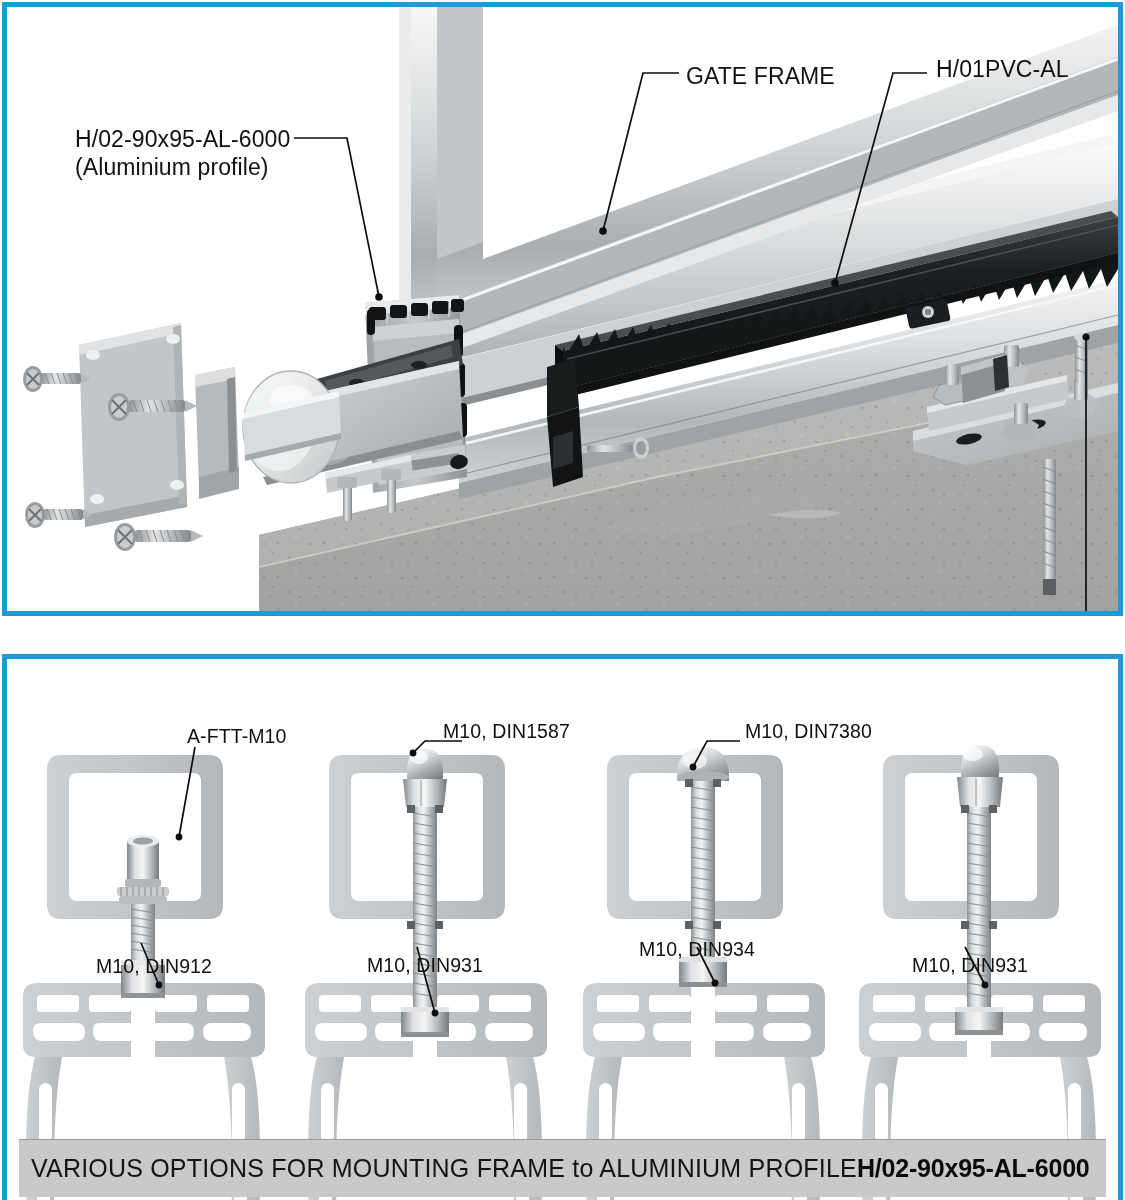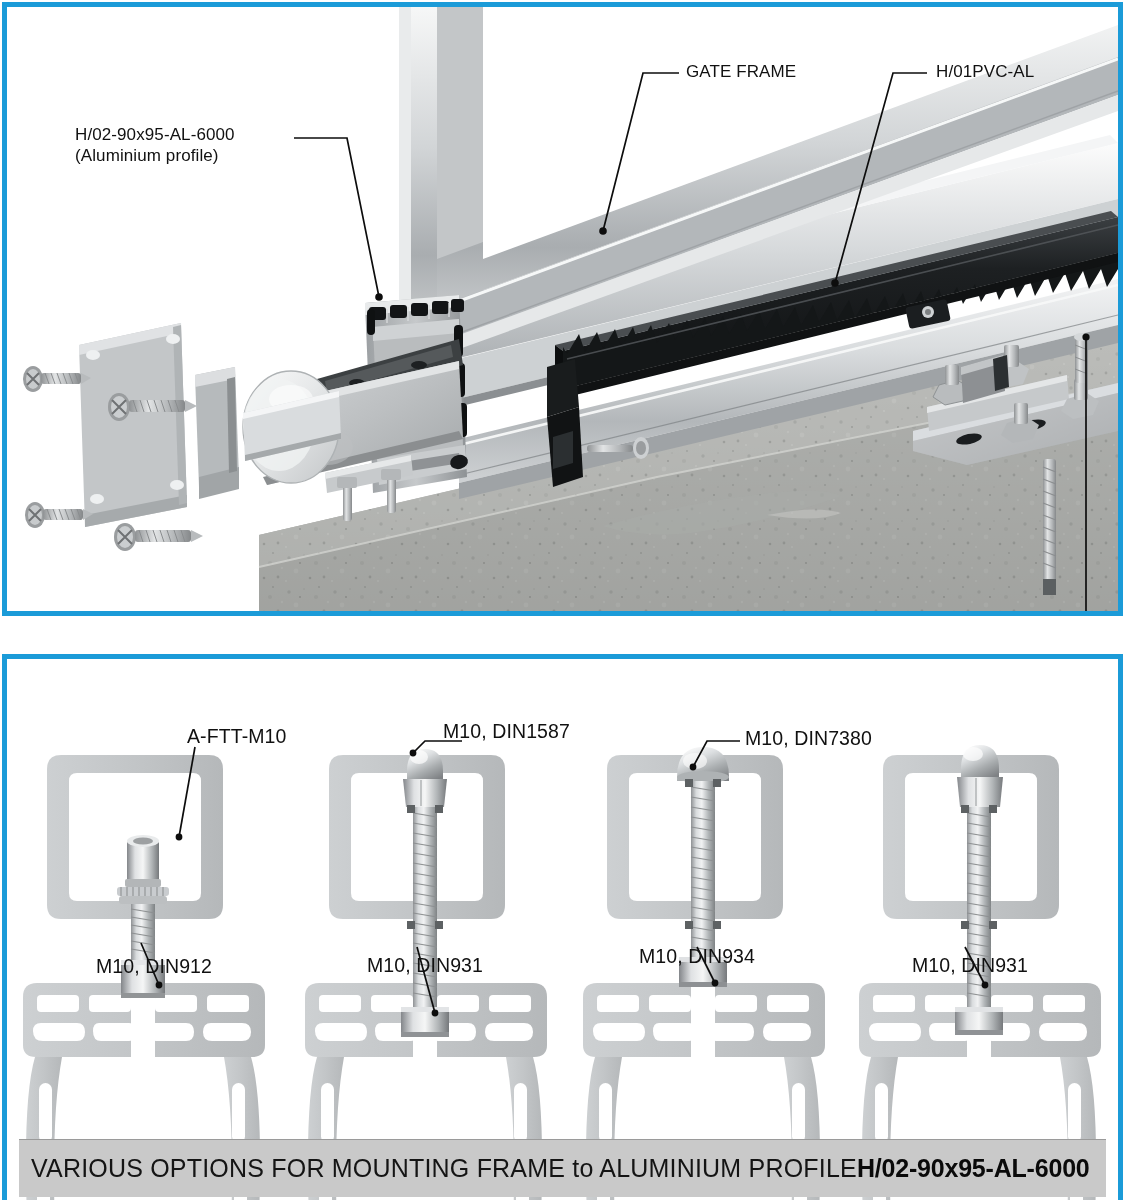--- a/index.html
+++ b/index.html
@@ -21,21 +21,21 @@
   }
   #panel-top    { left: 2px;  top: 2px;    width: 1121px; height: 614px; }
   #panel-bottom { left: 2px;  top: 626px;  width: 1121px; height: 572px; margin-top: 28px; }
 
   .stage { position: absolute; inset: 0; overflow: hidden; }
 
   
   .lbl {
     position: absolute;
     color: #111;
-    font-size: 17px;
+    font-size: 23px;
     letter-spacing: .1px;
     white-space: nowrap;
     line-height: 1.22;
   }
   .lbl.small { font-size: 19.5px; }
   svg.leaders { position: absolute; inset: 0; width: 100%; height: 100%; overflow: visible; }
   svg.leaders path, svg.leaders line { stroke: #0d0d0d; fill: none; stroke-width: 1.7; }
   svg.leaders circle { fill: #0d0d0d; }
 
   
@@ -478,21 +478,21 @@
         <circle cx="828" cy="276" r="3.8"></circle>
       </svg>
 
       <div class="lbl" style="left:68px; top:118px; text-align:left;">
         <div>H/02-90x95-AL-6000</div>
         <div>(Aluminium profile)</div>
       </div>
 
       <div class="lbl" style="left:679px; top:55px;">GATE FRAME</div>
 
-      <div class="lbl" style="left:929px; top:55px;">H/01PVC-AL</div>
+      <div class="lbl" style="left:929px; top:48px;">H/01PVC-AL</div>
 
     </div>
   </div>
 
   <div class="panel" id="panel-bottom" style="border-color: rgb(27, 155, 216);">
     <div class="stage">
 
       <svg viewBox="0 0 1111 562" preserveAspectRatio="none" style="position:absolute;inset:0;width:100%;height:100%">
         <defs>
           <linearGradient id="outlineFill" x1="0" y1="0" x2="1" y2="0">
@@ -767,22 +767,22 @@
         <path d="M958 288 L978 326"></path>
         <circle cx="978" cy="326" r="3.4"></circle>
       </svg>
 
       <div class="lbl small" style="left:180px; top:66px;">A-FTT-M10</div>
       <div class="lbl small" style="left:89px; top:296px;">M10, DIN912</div>
 
       <div class="lbl small" style="left:436px; top:61px;">M10, DIN1587</div>
       <div class="lbl small" style="left:360px; top:295px;">M10, DIN931</div>
 
-      <div class="lbl small" style="left:738px; top:68px;">M10, DIN7380</div>
-      <div class="lbl small" style="left:632px; top:286px;">M10, DIN934</div>
+      <div class="lbl small" style="left:738px; top:61px;">M10, DIN7380</div>
+      <div class="lbl small" style="left:632px; top:279px;">M10, DIN934</div>
 
       <div class="lbl small" style="left:905px; top:295px;">M10, DIN931</div>
 
       <div id="caption" style="background: rgb(201, 201, 201);">
         <span class="cap-t">VARIOUS OPTIONS FOR MOUNTING FRAME to ALUMINIUM PROFILE </span>
         <span class="cap-b">H/02-90x95-AL-6000</span>
       </div>
 
     </div>
   </div>

